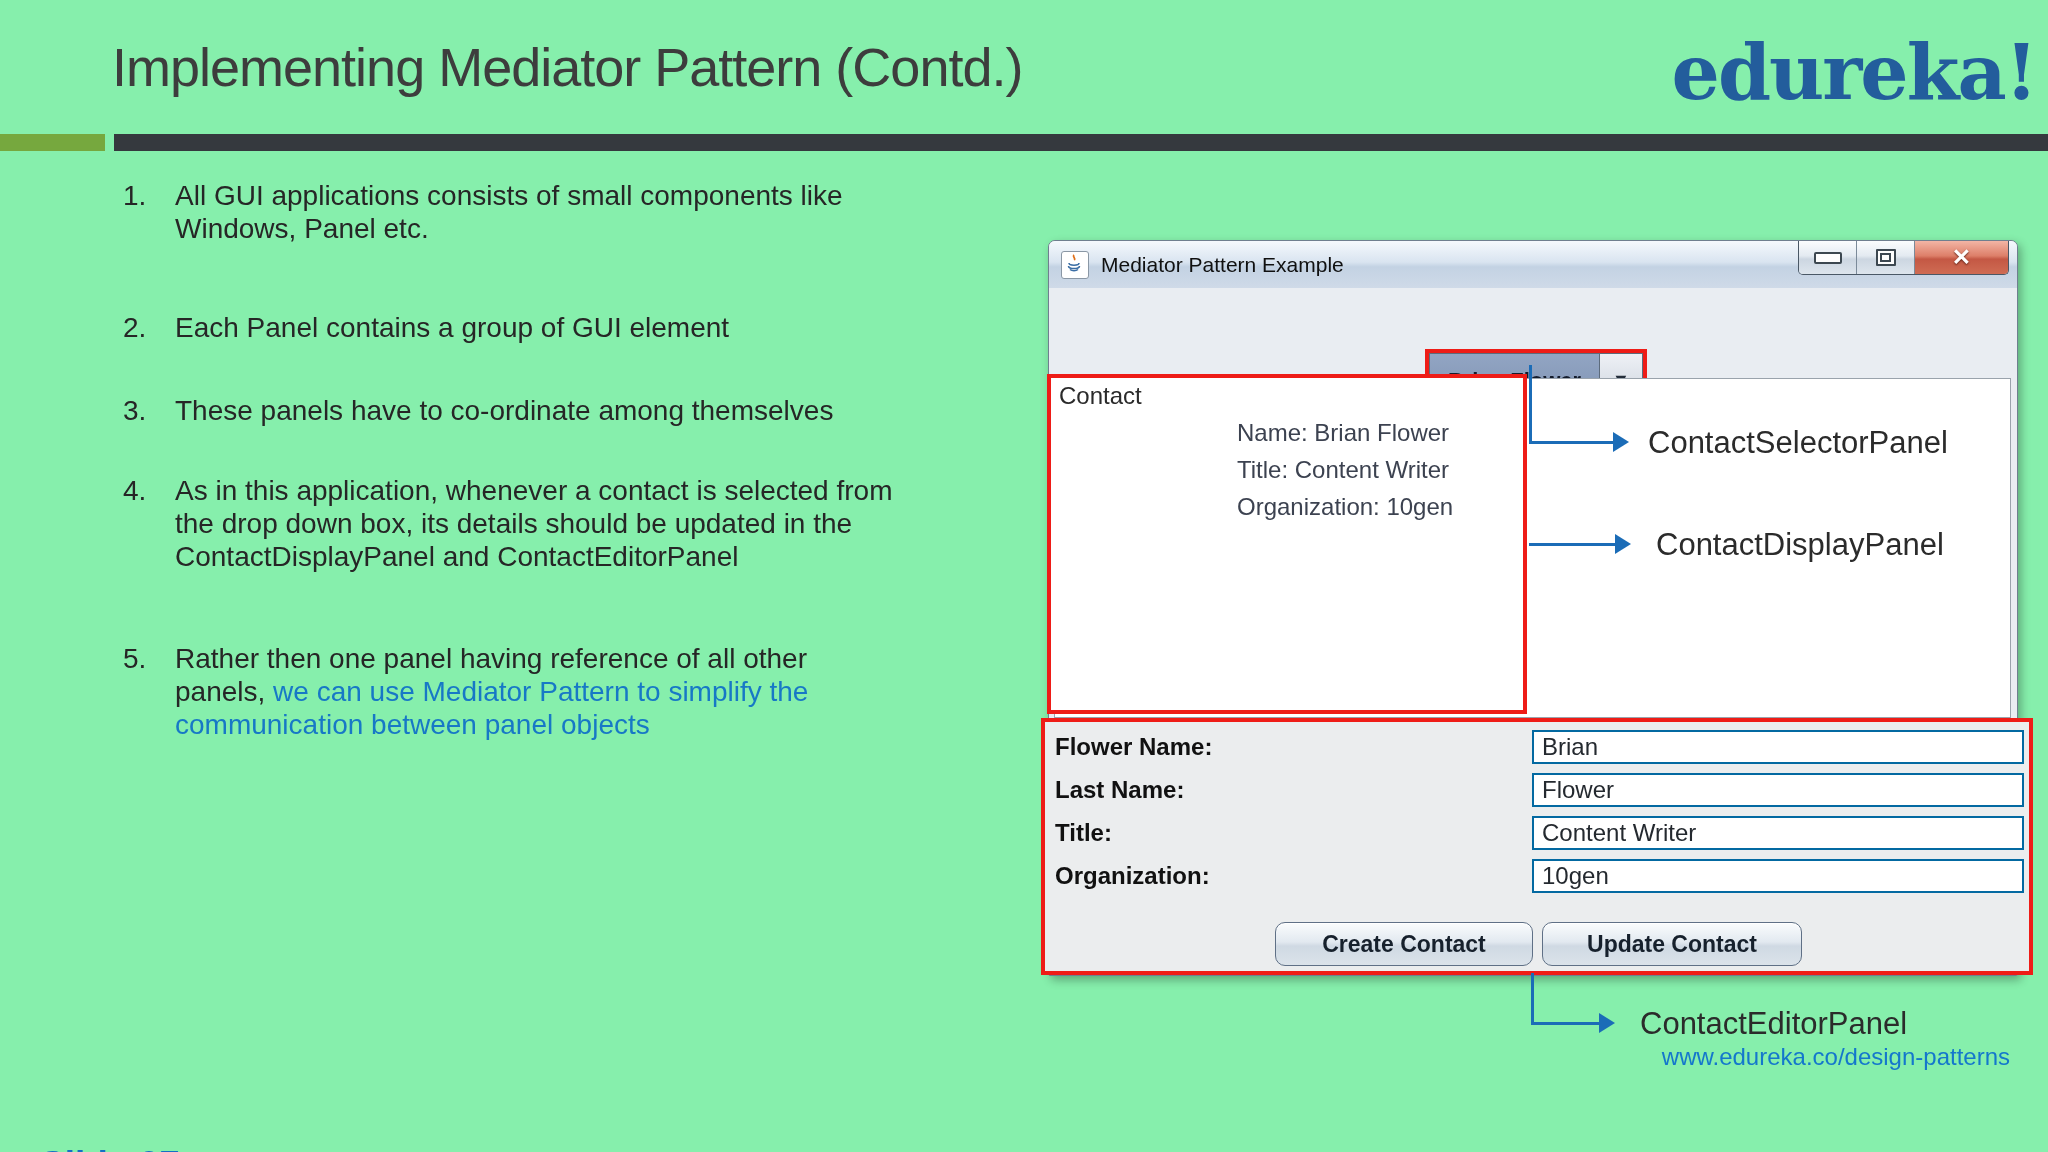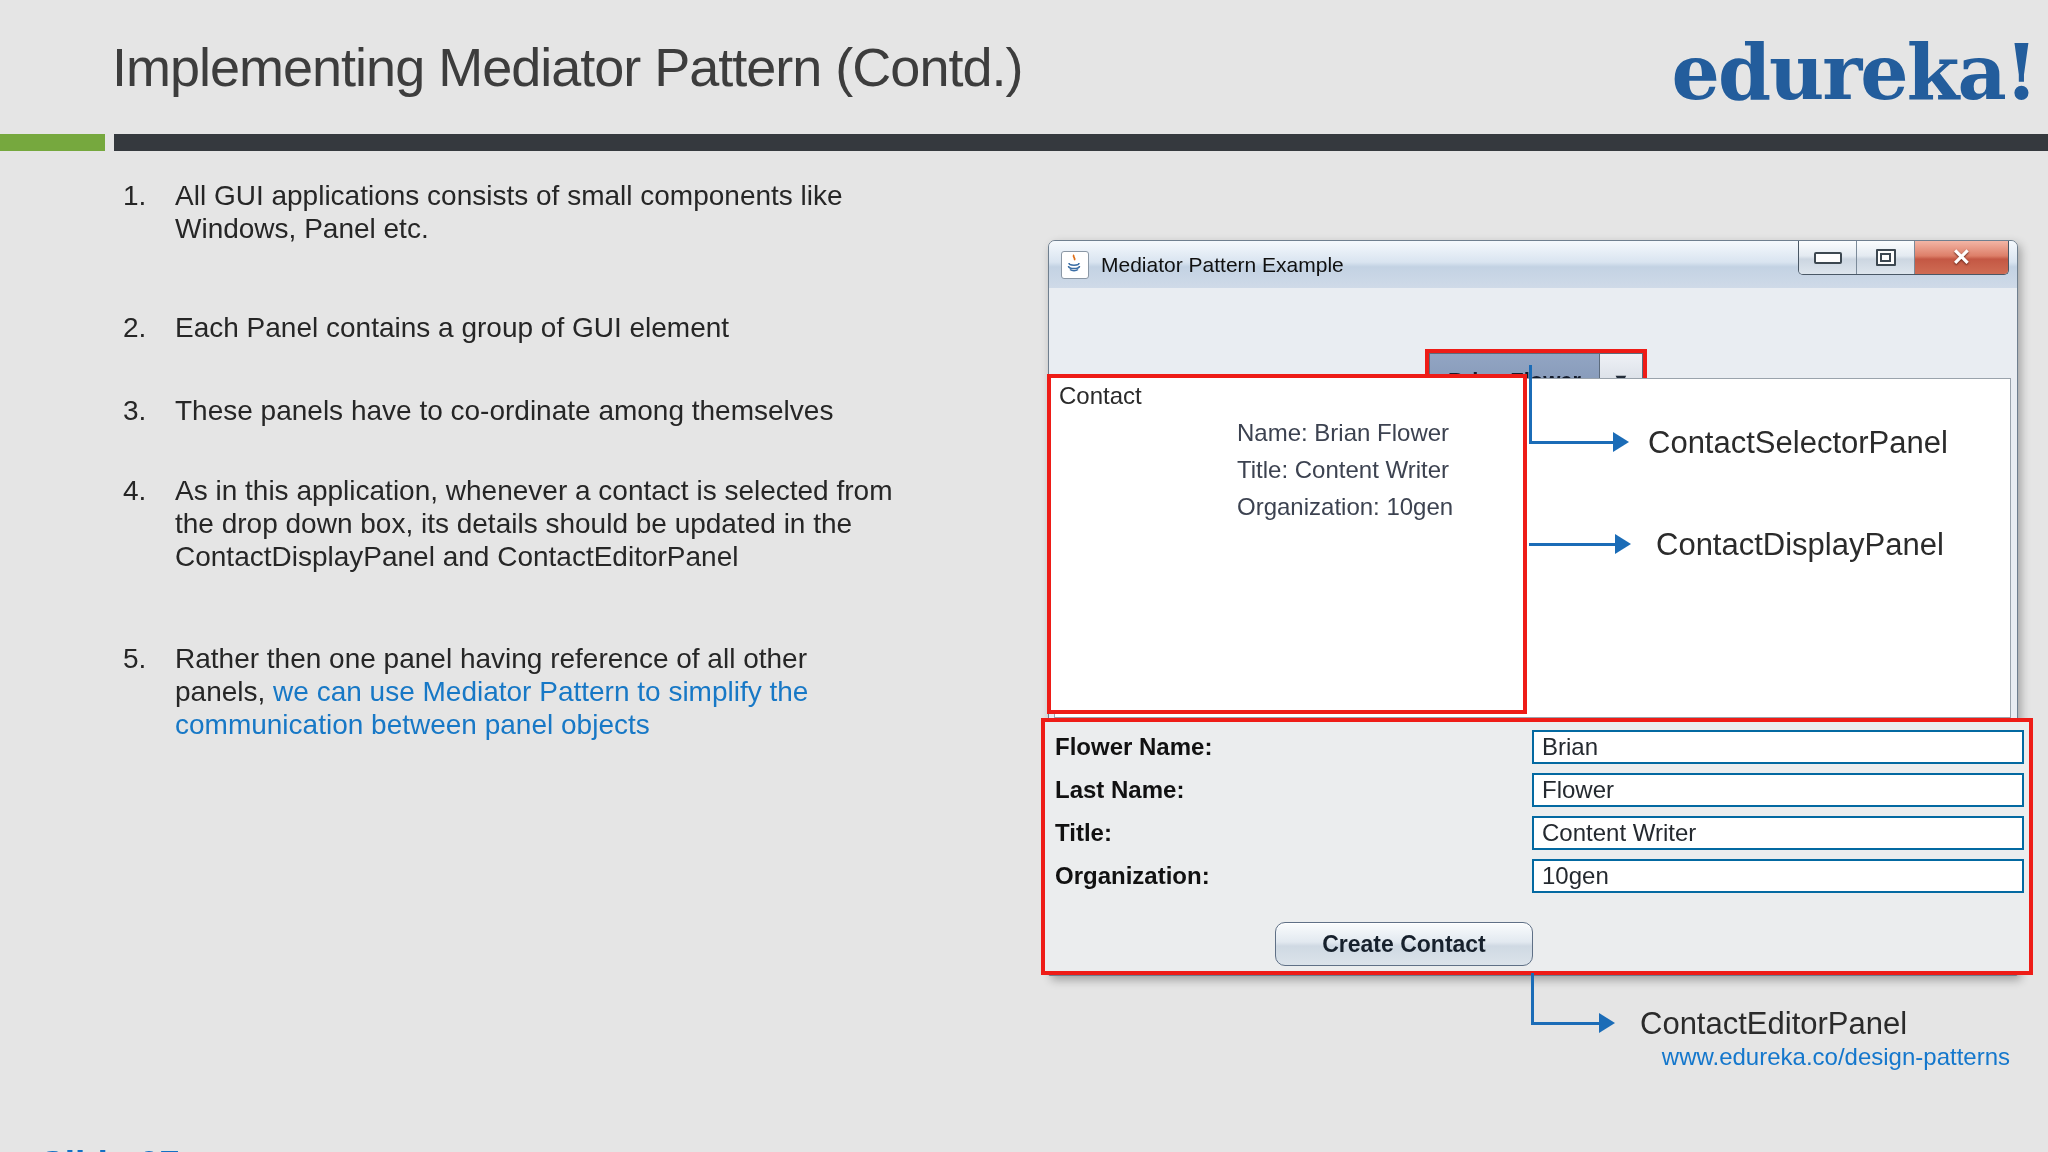--- a/index.html
+++ b/index.html
@@ -1,16 +1,16 @@
 <!DOCTYPE html>
 <html><head>
 <meta charset="utf-8">
 <style>
   html,body{margin:0;padding:0;background:#ffffff;}
-  .slide{position:relative;width:2048px;height:1152px;background:#e5e5e5;overflow:hidden;
+  .slide{position:relative;width:2048px;height:1152px;background:#86efac;overflow:hidden;
          font-family:"Liberation Sans",sans-serif;}
 
   
   .title{position:absolute;left:112px;top:36px;font-size:54px;font-weight:400;color:#3d3d3d;letter-spacing:-1px;}
   .logo{position:absolute;right:12px;top:28px;font-family:"DejaVu Serif",serif;font-weight:700;
         font-size:76px;color:#235d9c;letter-spacing:-2px;}
   .bar-green{position:absolute;left:0;top:134px;width:105px;height:17px;background:#76a83e;}
   .bar-dark{position:absolute;left:114px;top:134px;width:1934px;height:17px;background:#35393e;}
 
   
@@ -171,20 +171,21 @@
   <div class="editor-panel">
     <div class="ed-label" style="top:8px">Flower Name:</div>
     <input class="ed-field" style="top: 8px;" value="Brian">
     <div class="ed-label" style="top:51px">Last Name:</div>
     <input class="ed-field" style="top: 51px;" value="Flower">
     <div class="ed-label" style="top:94px">Title:</div>
     <input class="ed-field" style="top: 94px;" value="Content Writer">
     <div class="ed-label" style="top:137px">Organization:</div>
     <input class="ed-field" style="top: 137px;" value="10gen">
     <div class="ed-btn btn-create">Create Contact</div>
+    <div class="ed-btn btn-update">Update Contact</div>
   </div>
 
   <div class="a-line" style="left:1529px;top:365px;width:3px;height:78px;"></div>
   <div class="a-line" style="left:1529px;top:441px;width:84px;height:3px;"></div>
   <div class="a-head" style="left:1613px;top:432px;"></div>
   <div class="a-label" style="left:1648px;top:425px;">ContactSelectorPanel</div>
 
   <div class="a-line" style="left:1529px;top:543px;width:86px;height:3px;"></div>
   <div class="a-head" style="left:1615px;top:534px;"></div>
   <div class="a-label" style="left:1656px;top:527px;">ContactDisplayPanel</div>

